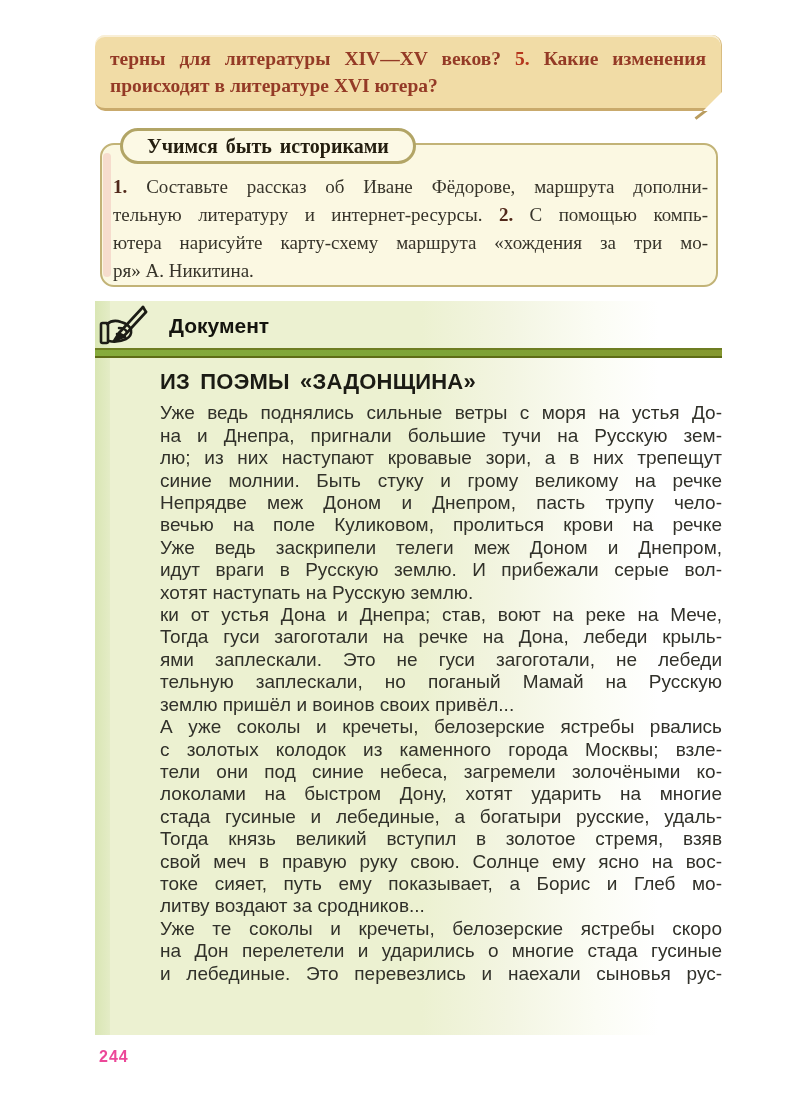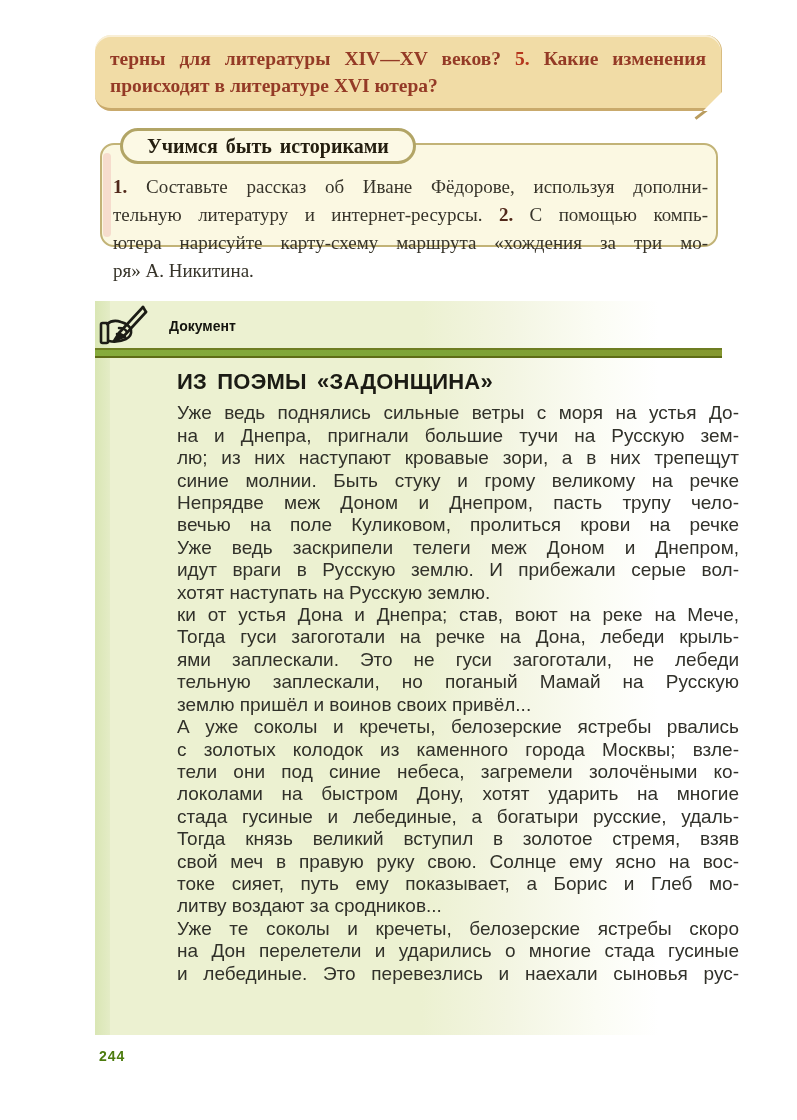--- a/index.html
+++ b/index.html
@@ -5,38 +5,38 @@
   html,body{margin:0;padding:0;}
   body{
     width:797px;height:1120px;background:#ffffff;position:relative;overflow:hidden;
     font-family:"Liberation Serif",serif;
   }
   .canvas{position:absolute;inset:0;}
 
   
   .qbox{
     position:absolute;left:95px;top:35px;width:627px;height:76px;
-    background:#f1dca6;border-radius:16px;box-sizing:border-box;
+    background:#f1dca6;border-radius:10px;box-sizing:border-box;
     border-bottom:3px solid #c9aa6c;border-right:1px solid #d8bc80;
     box-shadow:inset 0 2px 0 rgba(255,255,255,.55);
   }
   .qtext{
     padding:10px 15px 0 15px;font-weight:700;font-size:19.5px;line-height:27px;
     color:#943a26;
   }
   .qtext b{color:#b5361c;}
   .fold-a{position:absolute;right:-1px;bottom:-3px;width:0;height:0;
     border-style:solid;border-width:0 0 19px 19px;
     border-color:transparent transparent #ffffff transparent;}
   .fold-b{position:absolute;right:12px;bottom:-2px;width:16px;height:3px;
     background:#b99c5e;transform:rotate(-38deg);transform-origin:right bottom;}
 
   
   .tasksbox{
-    position:absolute;left:100px;top:143px;width:618px;height:104px;
+    position:absolute;left:100px;top:143px;width:618px;height:144px;
     background:#fbf8e2;border:2px solid #c2b377;border-radius:14px;box-sizing:border-box;
   }
   .pinkstrip{position:absolute;left:1px;top:8px;bottom:8px;width:8px;
     background:#f4d7c9;border-radius:4px;opacity:.85;}
   .pill{
     position:absolute;left:18px;top:-17px;height:36px;box-sizing:border-box;
     background:#fcf9e5;border:3px solid #b2a566;border-radius:20px;
     display:inline-flex;align-items:center;padding:0 24px;
   }
   .pill span{font-weight:700;font-size:20px;color:#241e0f;word-spacing:3px;}
@@ -47,43 +47,43 @@
 
   
   .panel{
     position:absolute;left:95px;top:301px;width:627px;height:734px;
     background:linear-gradient(90deg,#ecf1d1 0%,#ecf1d1 52%,#f3f5e2 66%,#fbfcf4 80%,#ffffff 90%);
   }
   .panel-strip{position:absolute;left:0;top:0;bottom:0;width:15px;
     background:linear-gradient(90deg,#d9e6b4,#e4ecc6);}
   .dochead{position:absolute;top:2px;left:4px;display:flex;align-items:center;gap:14px;height:46px;}
   .dochead svg{display:block;}
-  .doclabel{font-family:"Liberation Sans",sans-serif;font-weight:700;font-size:14px;color:#14140e;}
+  .doclabel{font-family:"Liberation Sans",sans-serif;font-weight:700;font-size:21px;color:#14140e;}
   .greenbar{
     position:absolute;top:47px;left:0;right:0;height:10px;box-sizing:border-box;
     background:linear-gradient(90deg,#86ab3c,#7da437 55%,#859830);
     border-top:2px solid #6e7d22;border-bottom:2px solid #5e6c16;
   }
   .docbody{
-    position:absolute;top:70px;left:82px;width:562px;
+    position:absolute;top:70px;left:65px;width:562px;
     font-family:"Liberation Sans",sans-serif;font-size:19px;line-height:22.4px;color:#31312a;
   }
   .doctitle{
     margin:0 0 9px 0;font-family:"Liberation Sans",sans-serif;font-weight:700;
     font-size:22px;color:#1b1b14;word-spacing:4px;letter-spacing:.2px;
   }
   .para{margin:0;}
   .tline{text-align:left;min-height:22.4px;}
   .tline.just{text-align:justify;text-align-last:justify;}
 
   
   .pagenum{
     position:absolute;left:99px;top:1048px;
-    font-family:"Liberation Sans",sans-serif;font-weight:700;font-size:14px;
-    color:#4d7c0f;letter-spacing:1px;
+    font-family:"Liberation Sans",sans-serif;font-weight:700;font-size:16px;
+    color:#ec4899;letter-spacing:1px;
   }
 </style>
 </head>
 <body>
 
 <div class="canvas">
 
   <div class="qbox">
     <div class="qtext">
         <div class="tline just"><span>терны для литературы XIV—XV веков? </span><b>5.</b><span> Какие изменения</span></div>
@@ -92,21 +92,21 @@
     <div class="fold-b"></div>
     <div class="fold-a"></div>
   </div>
 
   <div class="tasksbox">
     <div class="pinkstrip"></div>
     <div class="pill">
       <span>Учимся быть историками</span>
     </div>
     <div class="tasktext">
-        <div class="tline just"><b>1.</b><span> Составьте рассказ об Иване Фёдорове, используя дополни-</span></div>
+        <div class="tline just"><b>1.</b><span> Составьте рассказ об Иване Фёдорове, маршрута дополни-</span></div>
         <div class="tline just"><span>тельную литературу и интернет-ресурсы. </span><b>2.</b><span> С помощью компь-</span></div>
         <div class="tline just"><span>ютера нарисуйте карту-схему маршрута «хождения за три мо-</span></div>
         <div class="tline"><span>ря» А. Никитина.</span></div>
       </div>
   </div>
 
   <div class="panel">
     <div class="panel-strip"></div>
 
     <div class="dochead">

